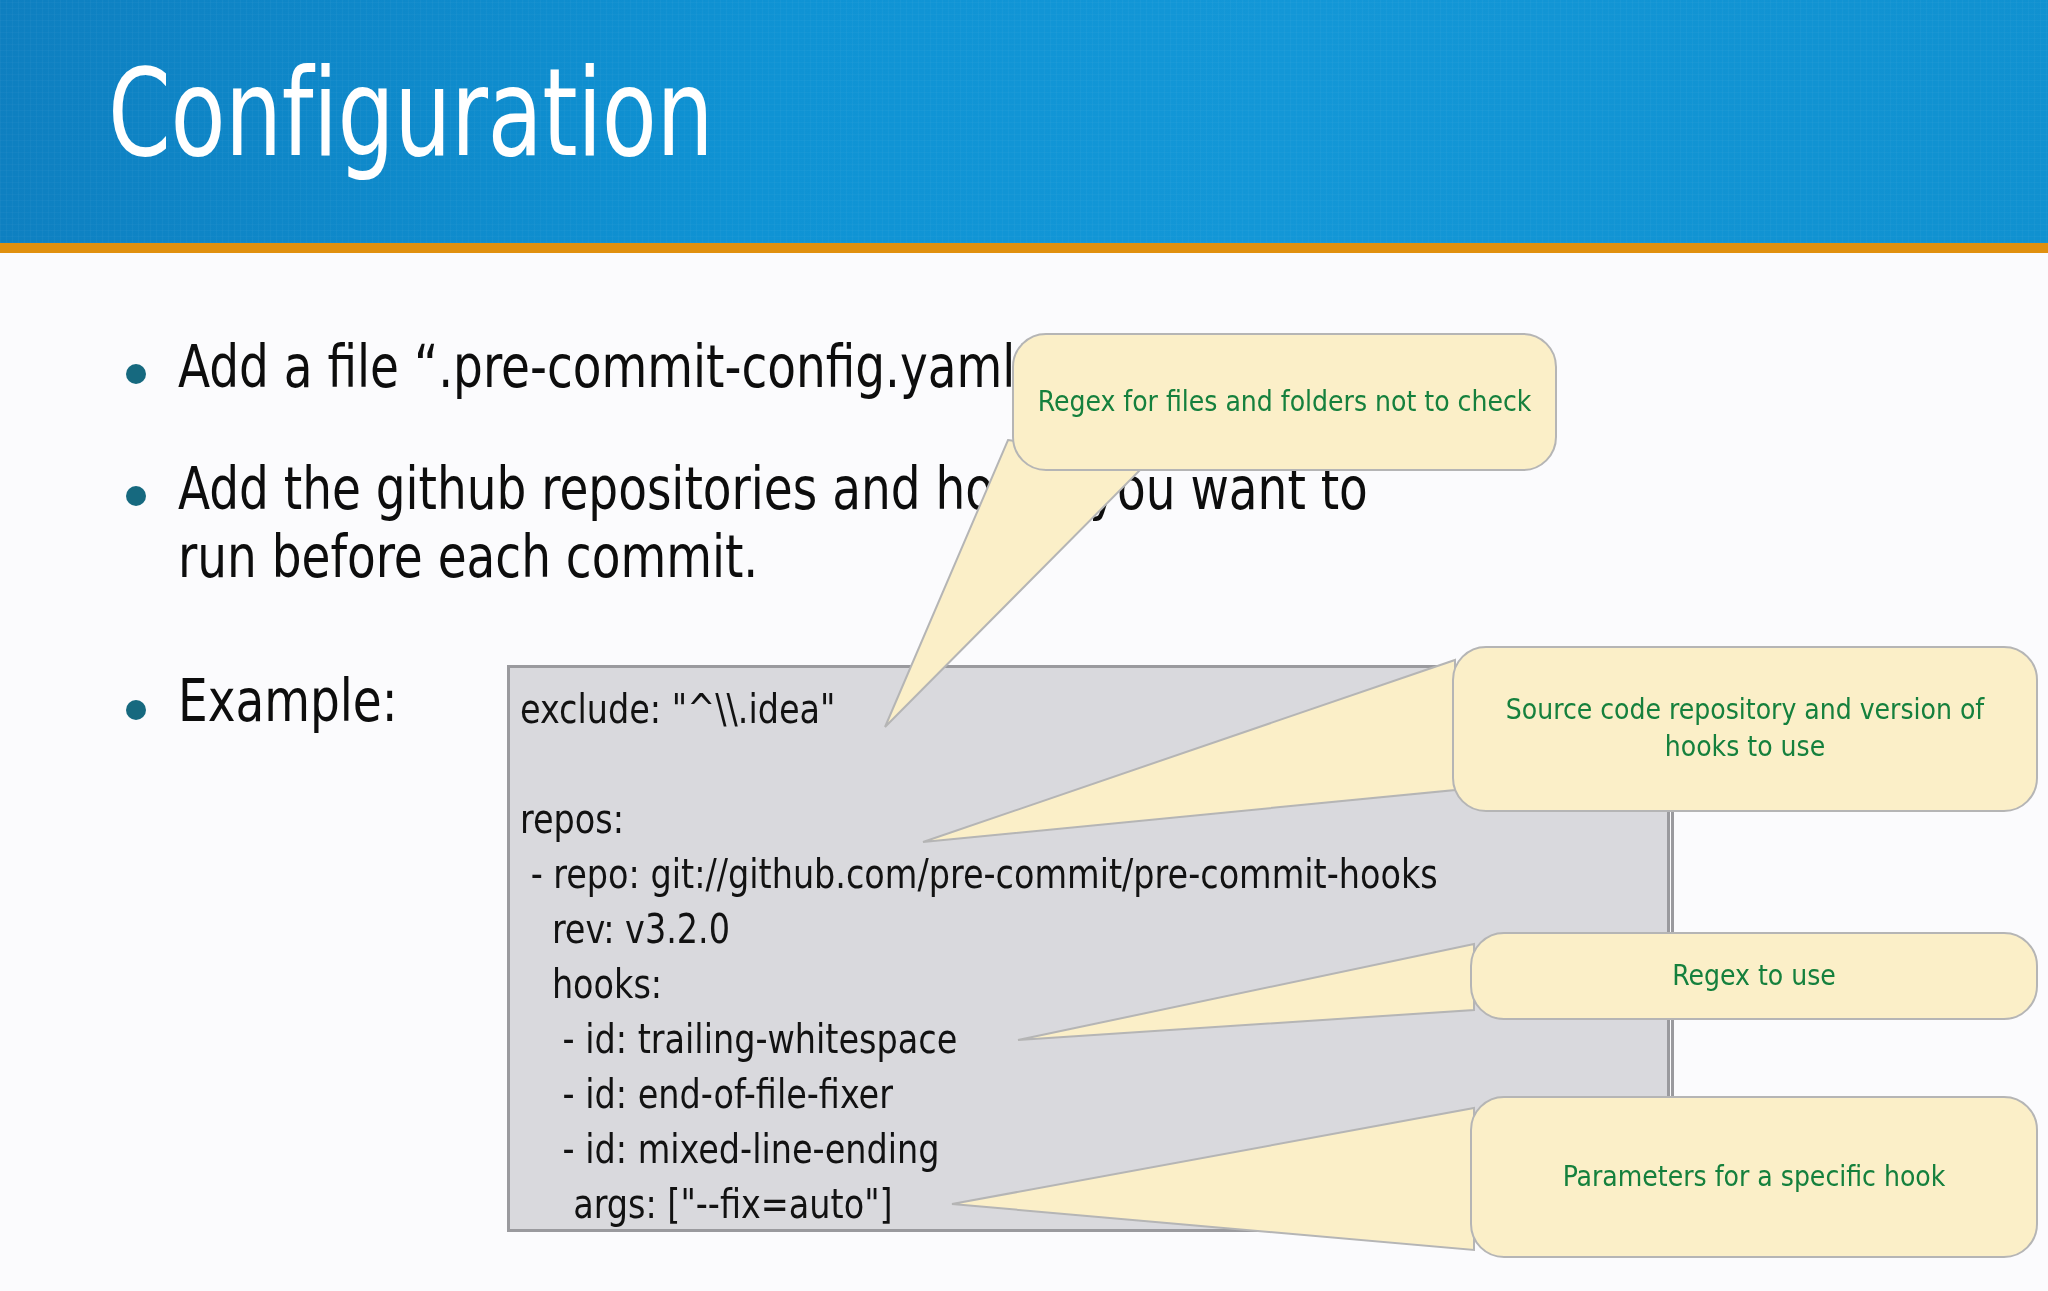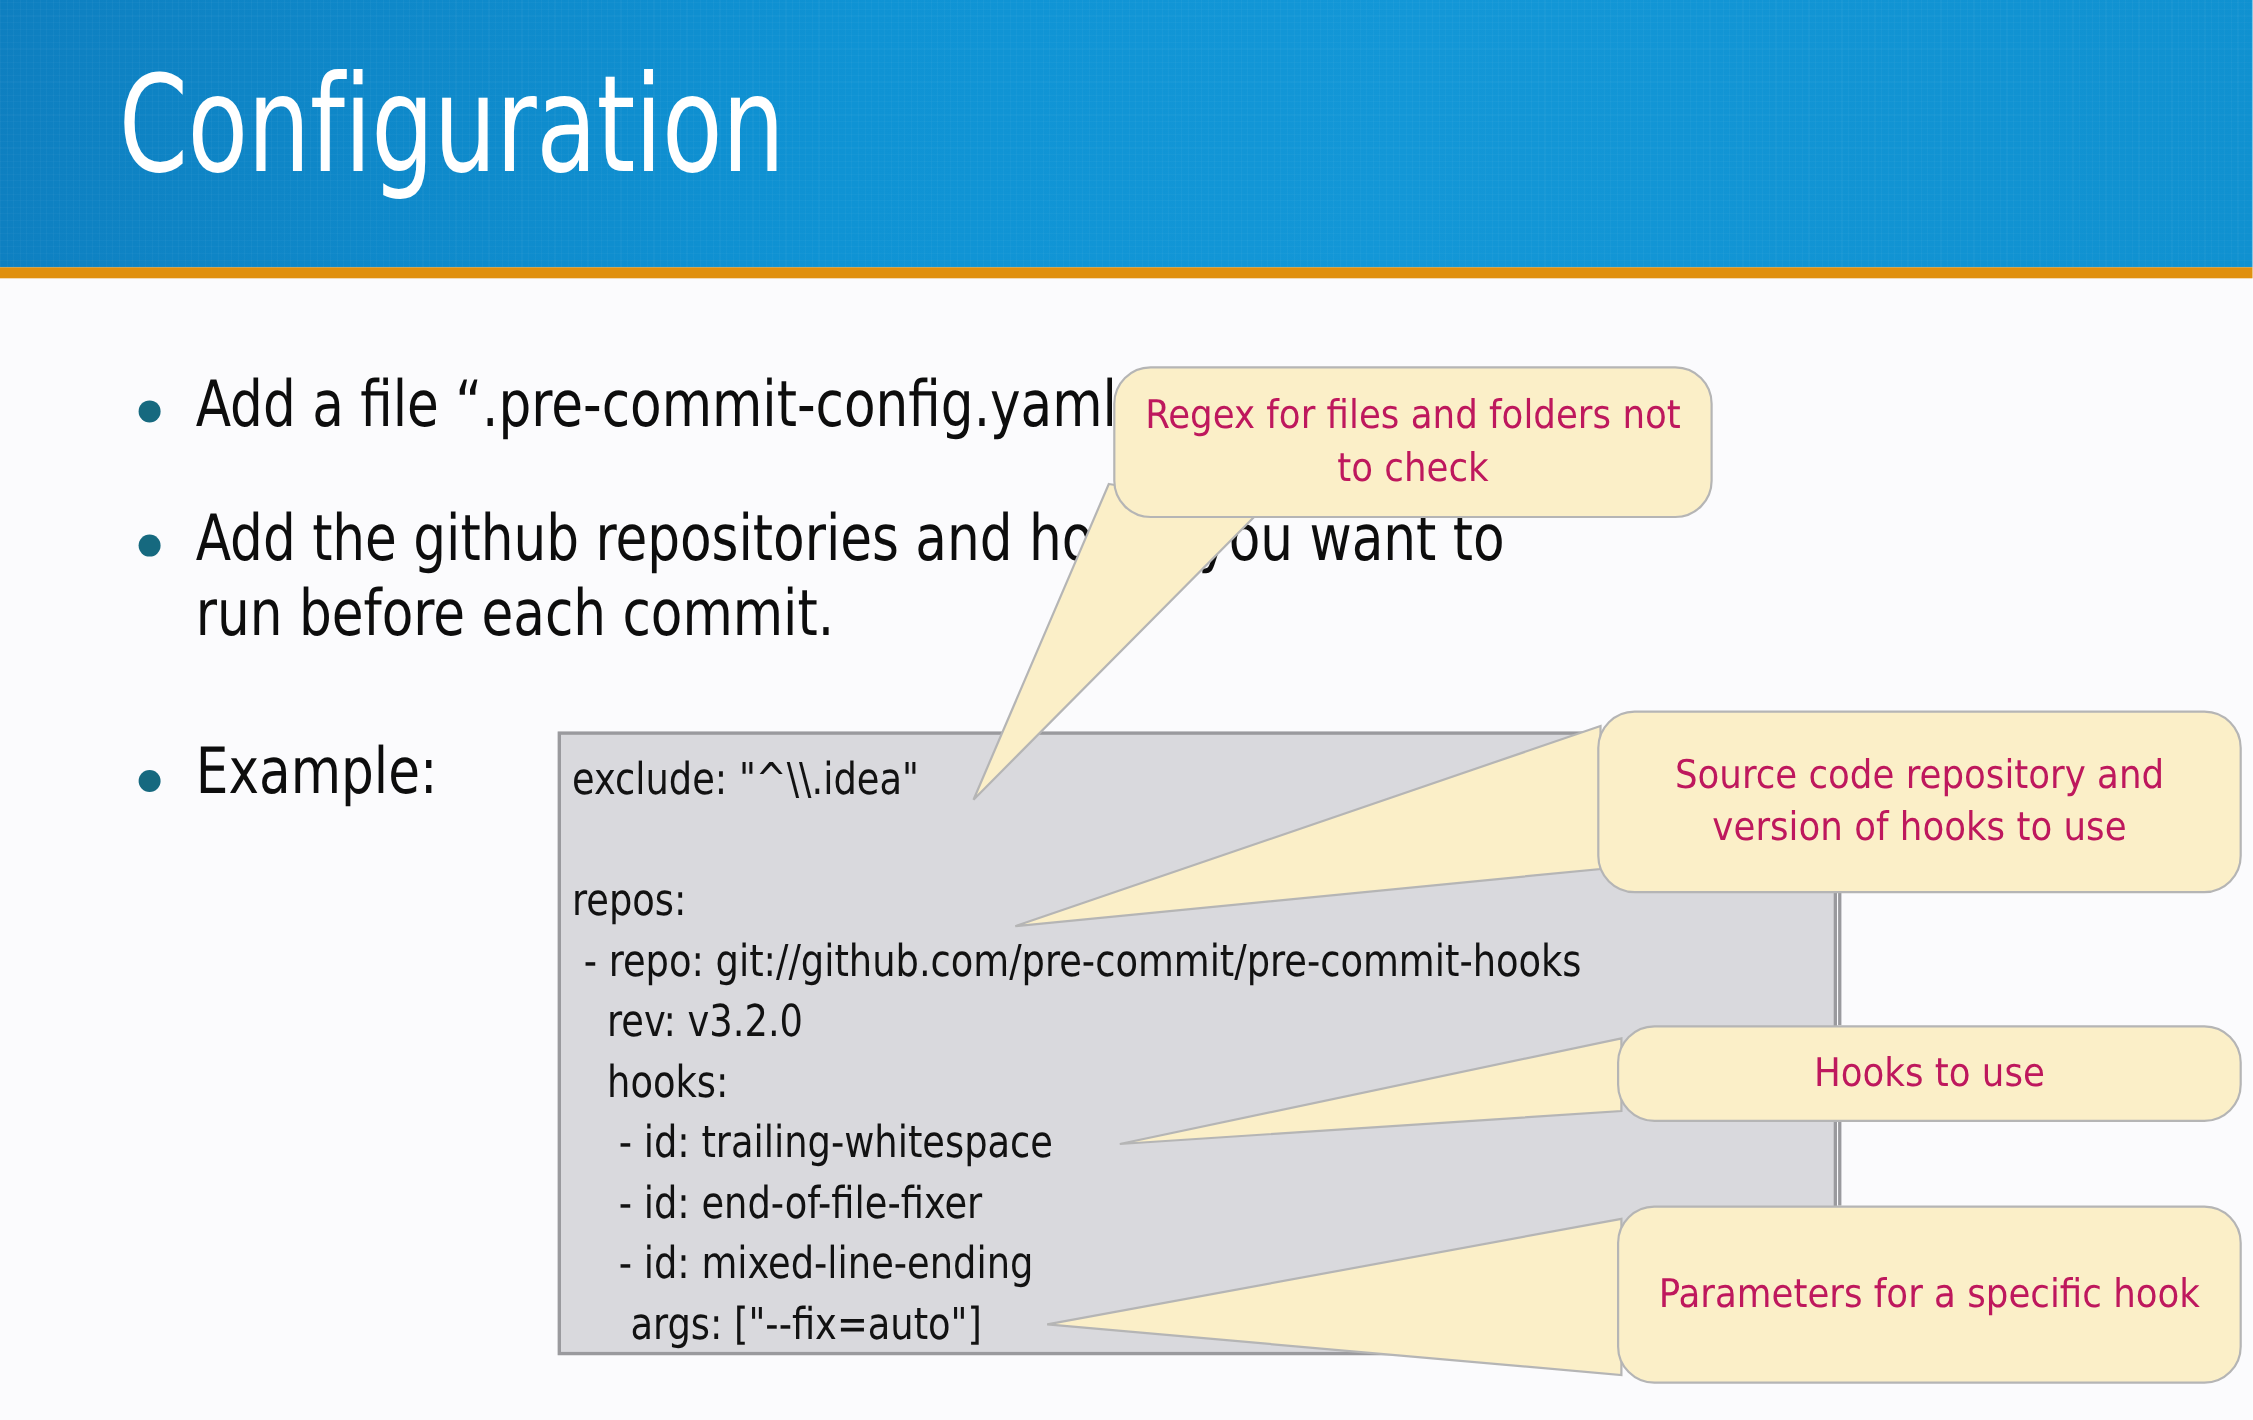--- a/index.html
+++ b/index.html
@@ -110,26 +110,26 @@
     transform-origin: left top;
   }
 
   
   .callout {
     position: absolute;
     background: #fbefc8;
     border: 2px solid #b5b5b5;
     border-radius: 34px;
     box-sizing: border-box;
-    color: #be185d;
+    color: #15803d;
     display: flex;
     align-items: center;
     justify-content: center;
     text-align: center;
-    font-size: 36px;
+    font-size: 28px;
     line-height: 1.32;
     padding: 8px 22px;
     font-family: "DejaVu Sans Condensed", "Liberation Sans", sans-serif;
   }
   .tail {
     position: absolute;
     pointer-events: none;
   }
   .tail svg { display: block; overflow: visible; }
 
@@ -209,16 +209,16 @@
     <svg width="2048" height="1291" viewBox="0 0 2048 1291">
       <polygon points="1474,1108 1474,1250 952,1204" fill="#fbefc8" stroke="#b5b5b5" stroke-width="2"></polygon>
     </svg>
   </div>
 
   <div id="connector-line-1"></div>
   <div id="connector-line-2"></div>
 
   <div class="callout" id="callout-regex">Regex for files and folders not to check</div>
   <div class="callout" id="callout-source">Source code repository and version of hooks to use</div>
-  <div class="callout" id="callout-hooks">Hooks to use</div>
+  <div class="callout" id="callout-hooks">Regex to use</div>
   <div class="callout" id="callout-params">Parameters for a specific hook</div>
 
 </div>
 
 </body></html>

